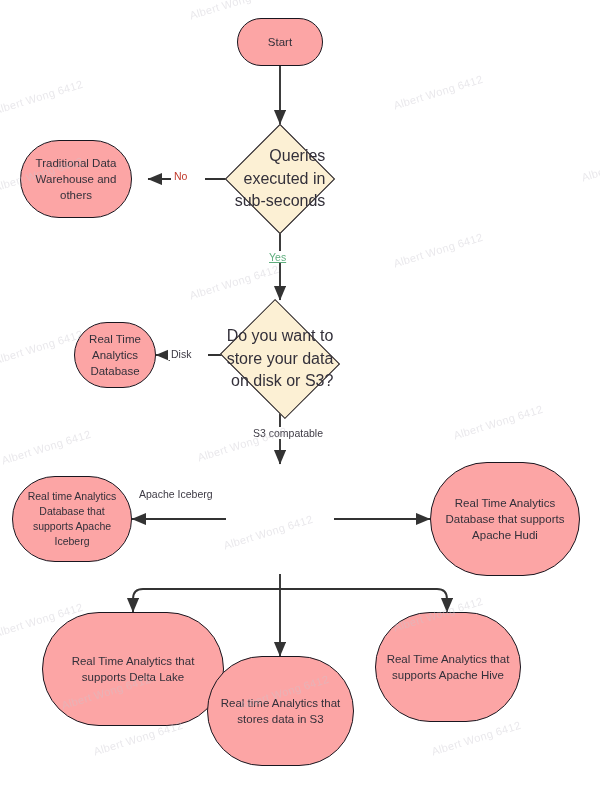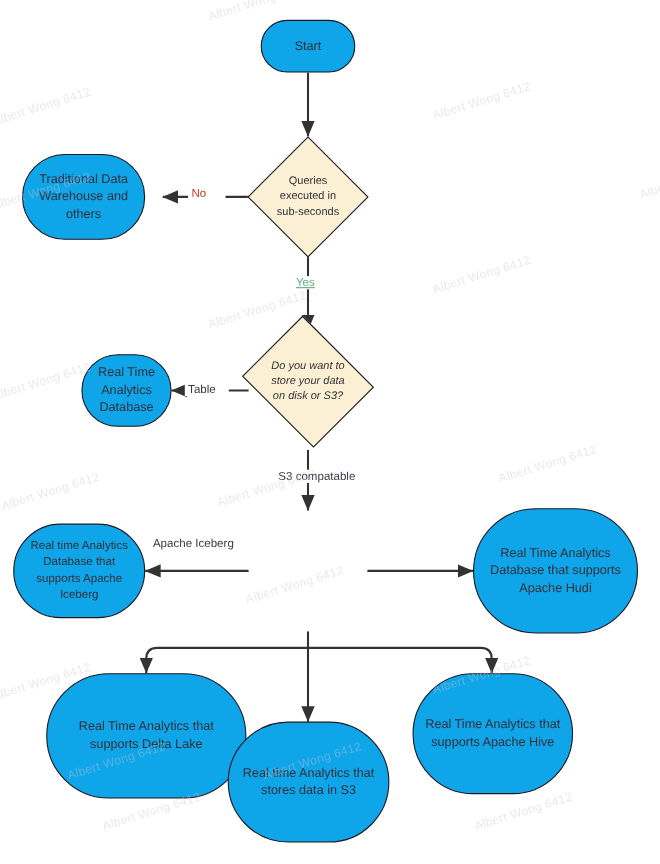--- a/index.html
+++ b/index.html
@@ -56,44 +56,44 @@
     display: flex;
     align-items: center;
     justify-content: center;
     text-align: center;
     color: #33303a;
     font-size: 11.5px;
     line-height: 1.42;
     white-space: pre-line;
   }
   .node.terminal {
-    background: #0ea5e9;
+    background: #fca5a5;
     border: 1.9px solid #19161f;
     border-radius: 46px;
   }
   .diamond-wrap {
     position: absolute;
     z-index: 3;
   }
   .diamond-shape {
     position: absolute;
     inset: 0;
     background: #fcf0d4;
     border: 1.9px solid #19161f;
     transform: rotate(45deg);
   }
   .diamond-text {
     position: absolute;
     inset: 0;
     display: flex;
     align-items: center;
     justify-content: center;
-    text-align: center;
+    text-align: right;
     color: #33303a;
-    font-size: 10px;
+    font-size: 16px;
     line-height: 1.42;
     white-space: pre-line;
     z-index: 2;
   }
   
   .edge-label {
     position: absolute;
     z-index: 4;
     font-size: 10.5px;
     color: #3d3a44;
@@ -157,40 +157,40 @@
 
     <path class="edge-path" d="M280,589 L280,656" marker-end="url(#ah)"></path>
 
     <path class="edge-path" d="M280,589 L437,589 Q447,589 447,599 L447,612" marker-end="url(#ah)"></path>
   </svg>
 
   <div class="edge-label no" style="left:171px; top:170px; width:28px;">No</div>
 
   <div class="edge-label yes" style="left:266px; top:251px; width:30px;text-decoration:underline;">Yes</div>
 
-  <div class="edge-label" style="left:168px; top:348px; width:34px;">Table</div>
+  <div class="edge-label" style="left:168px; top:348px; width:34px;">Disk</div>
 
   <div class="edge-label" style="left:250px; top:427px; width:84px;">S3 compatable</div>
 
   <div class="edge-label" style="left:136px; top:488px; width:90px;">Apache Iceberg</div>
 
   <div class="node terminal" style="left:237px; top:18px; width:86px; height:48px;">Start</div>
 
   <div class="diamond-wrap" style="left:241px; top:140px; width:78px; height:78px;">
     <div class="diamond-shape"></div>
     <div class="diamond-text" style="left:-16px; right:-16px;">Queries
 executed in
 sub-seconds</div>
   </div>
 
   <div class="node terminal" style="left:20px; top:140px; width:112px; height:78px;">Traditional Data
 Warehouse and
 others</div>
 
-  <div class="diamond-wrap" style="left:234px; top:308px; width:92px; height:78px;font-style:italic;">
+  <div class="diamond-wrap" style="left:234px; top:320px; width:92px; height:78px;">
     <div class="diamond-shape"></div>
     <div class="diamond-text" style="left:-12px; right:-12px;">Do you want to
 store your data
 on disk or S3?</div>
   </div>
 
   <div class="node terminal" style="left:74px; top:322px; width:82px; height:66px;">Real Time
 Analytics
 Database</div>
 

